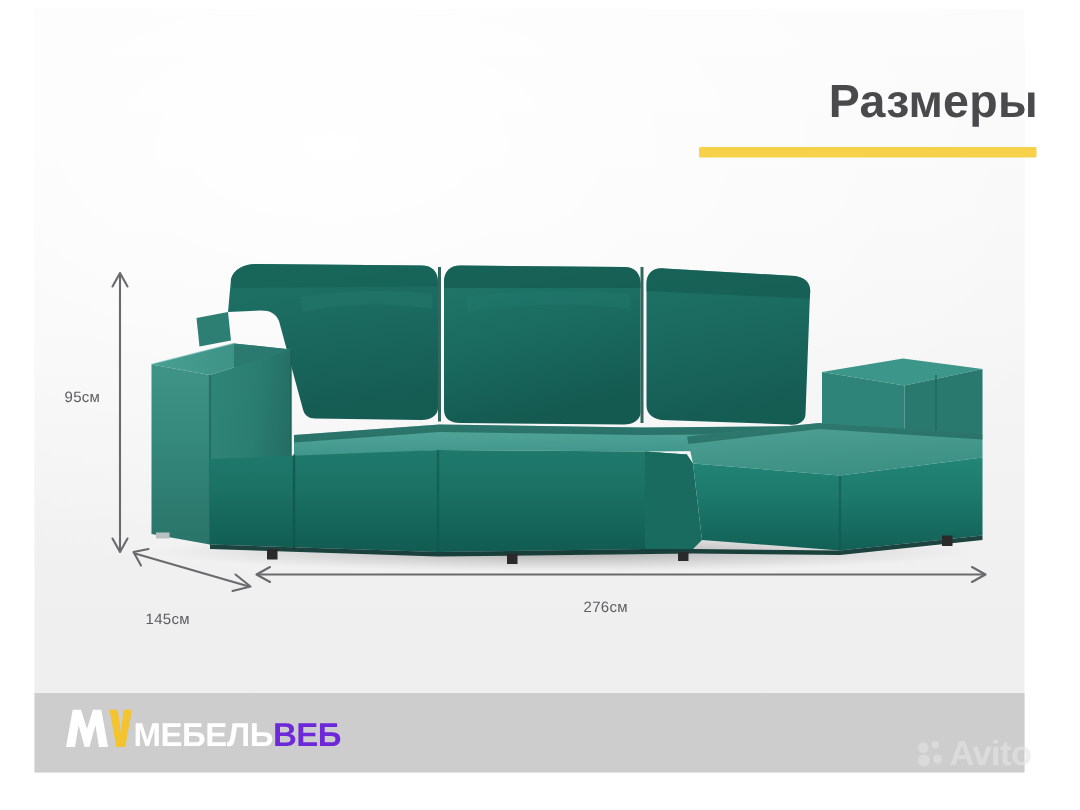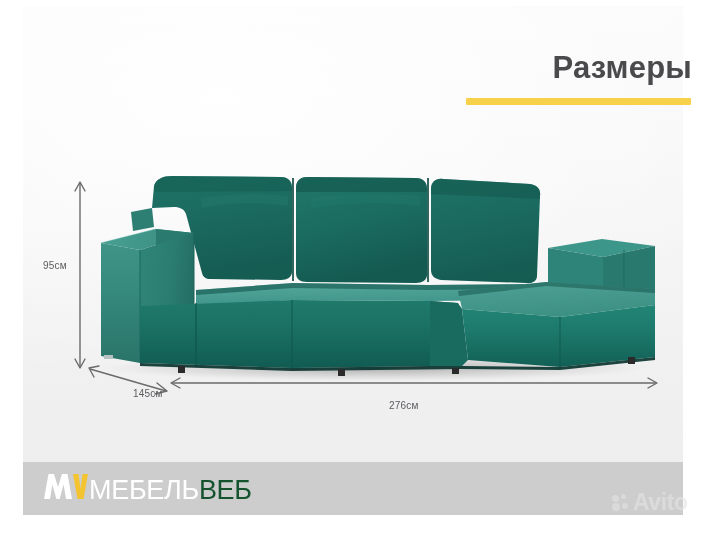--- a/index.html
+++ b/index.html
@@ -82,40 +82,40 @@
 
   
   .dim-label {
     position: absolute;
     color: #5d5d60;
     font-size: 10px;
     letter-spacing: 0.2px;
     white-space: nowrap;
   }
   .lbl-height { left: 43px; top: 260px; }
-  .lbl-depth  { left: 97px; top: 388px; margin-left: 36px; }
+  .lbl-depth  { left: 97px; top: 408px; }
   .lbl-width  { left: 389px; top: 400px; }
 
   
   .logo {
     position: absolute;
     left: 44px;
     top: 474px;
     height: 32px;
     display: flex;
     align-items: center;
-    font-size: 27px;
-    font-weight: normal;
+    font-size: 22px;
+    font-weight: bold;
     letter-spacing: -0.3px;
     line-height: 32px;
     text-align: right;
   }
   .logo-mark { display: inline-block; margin-right: 1px; }
   .logo-word-white { color: #ffffff; }
-  .logo-word-yellow { color: #14532d; }
+  .logo-word-yellow { color: #6d28d9; }
 
   
   .avito {
     position: absolute;
     left: 612px;
     top: 491px;
     display: flex;
     align-items: center;
     opacity: 0.62;
   }

